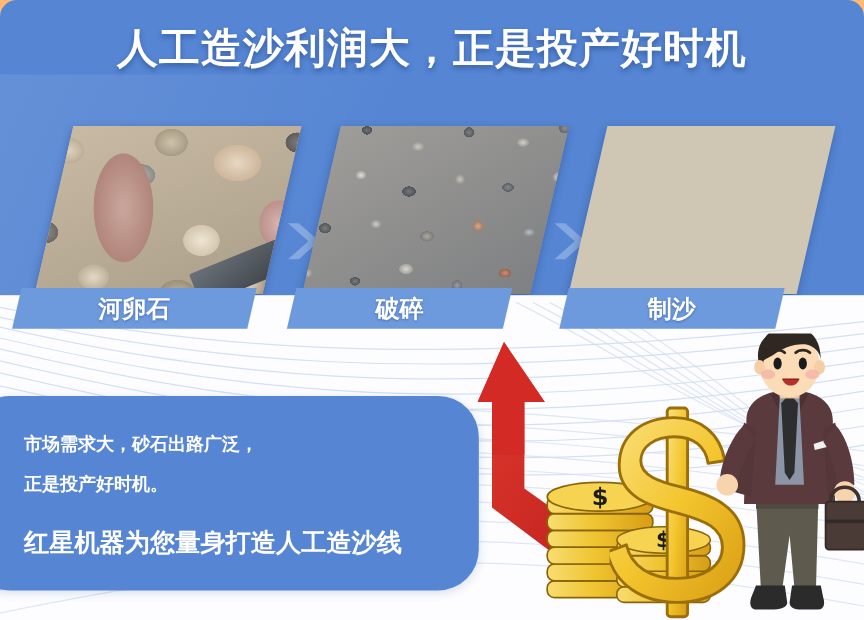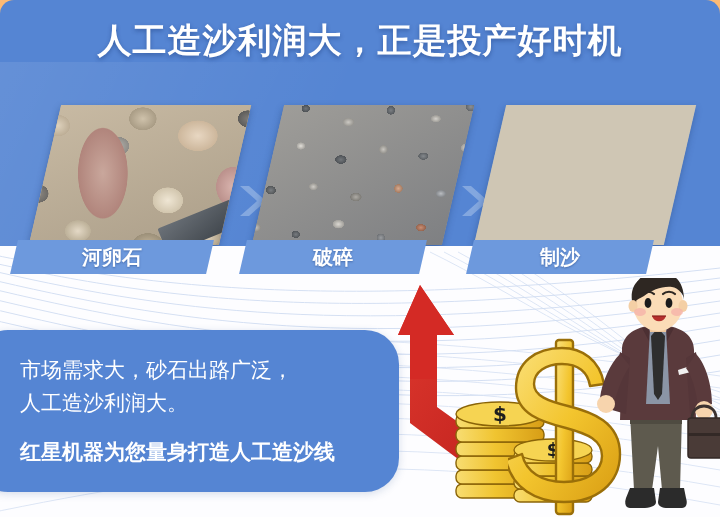--- a/index.html
+++ b/index.html
@@ -169,21 +169,21 @@
     position:absolute;left:-26px;top:330px;width:425px;height:162px;
     background:#5585d3;
     border-radius:34px;
     box-shadow:0 2px 8px rgba(40,75,140,.18);
   }
   .text-card .lines{
     position:absolute;left:46px;top:24px;right:14px;
     color:#ffffff;
   }
   .text-card .l1,.text-card .l2{
-    font-size:21px;line-height:33px;font-weight:normal;white-space:nowrap;
+    font-size:15px;line-height:33px;font-weight:bold;white-space:nowrap;
   }
   .text-card .l3{
     font-size:21px;line-height:33px;margin-top:16px;white-space:nowrap;font-weight:bold;
   }
 
   
   .red-arrow{position:absolute;left:398px;top:283px;width:140px;height:180px;}
 
   
   .coins{position:absolute;left:452px;top:398px;width:96px;height:112px;}
@@ -407,18 +407,18 @@
       <ellipse cx="85" cy="34" rx="6" ry="4" fill="#f6b0a8" opacity="0.75"></ellipse>
 
       <path d="M60,38 C62,45 72,45 74,38 Z" fill="#b6302c"></path>
       <path d="M60,38 L74,38" stroke="#8d211f" stroke-width="1.2"></path>
     </g>
   </svg>
 
   <div class="text-card">
     <div class="lines">
       <div class="l1">市场需求大，砂石出路广泛，</div>
-      <div class="l2">人工造沙利润大。</div>
+      <div class="l2">正是投产好时机。</div>
       <div class="l3">红星机器为您量身打造人工造沙线</div>
     </div>
   </div>
 
 </div>
 
 </body></html>

